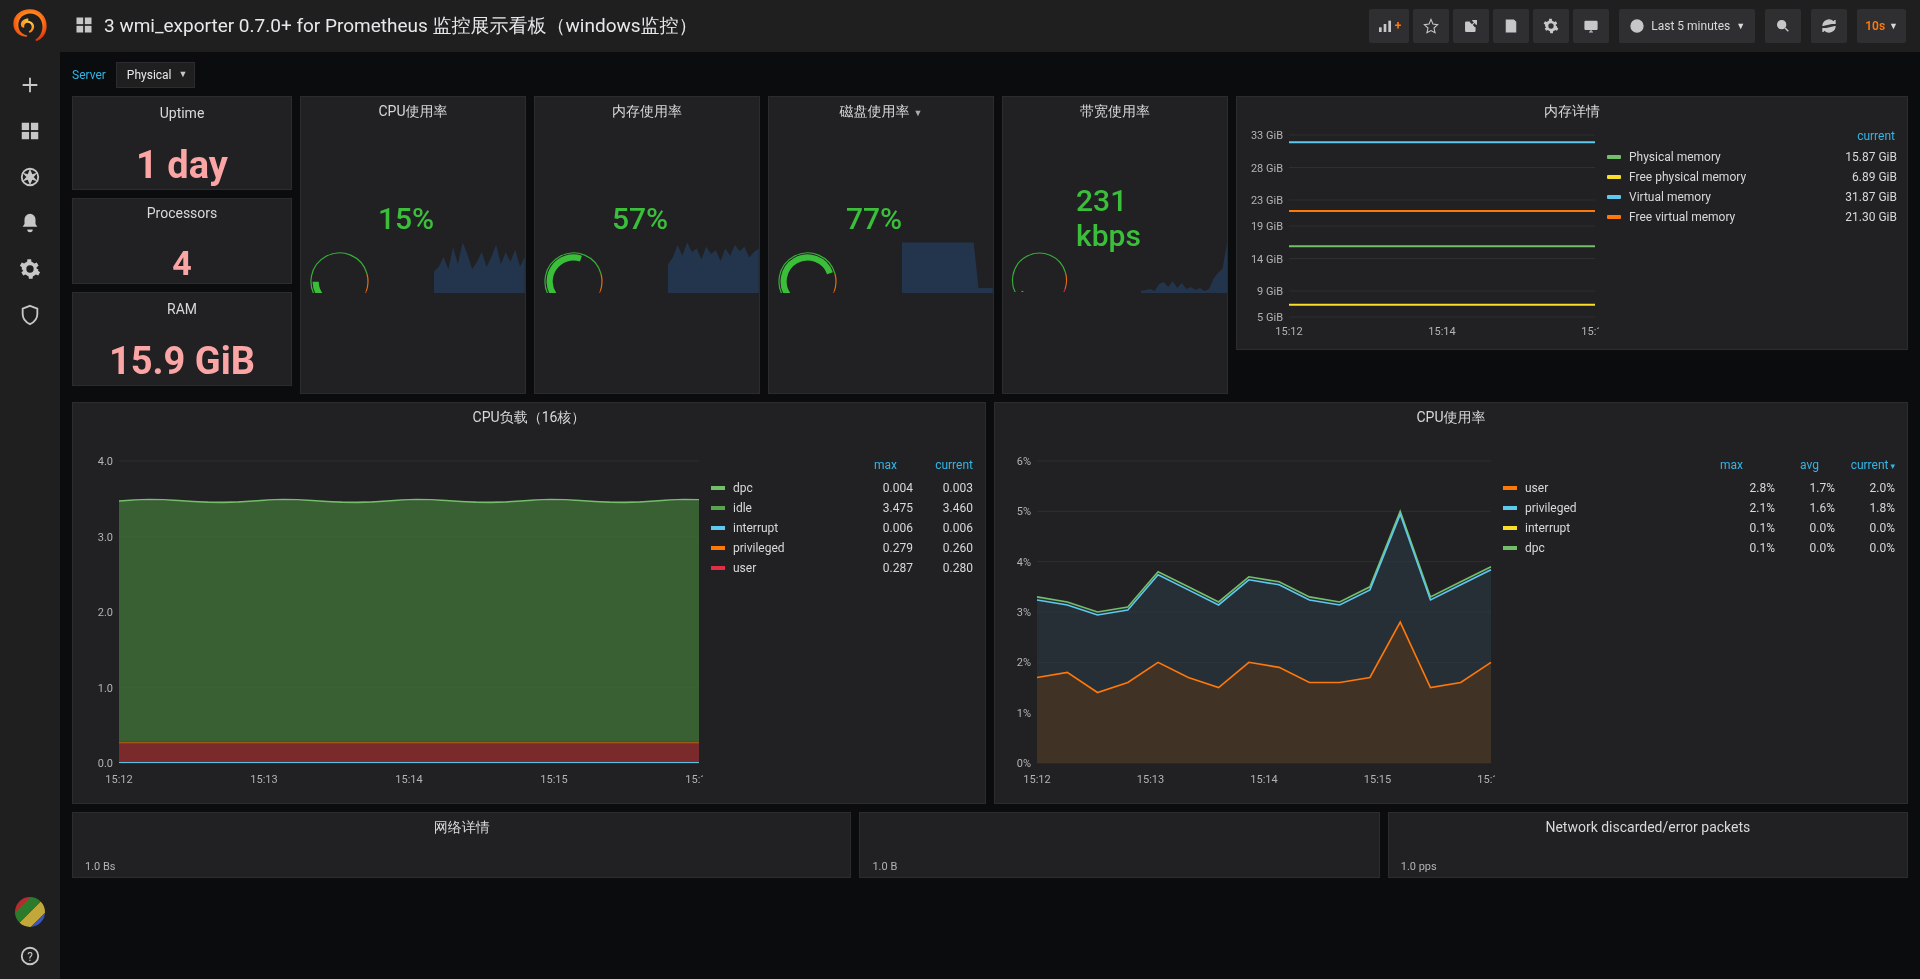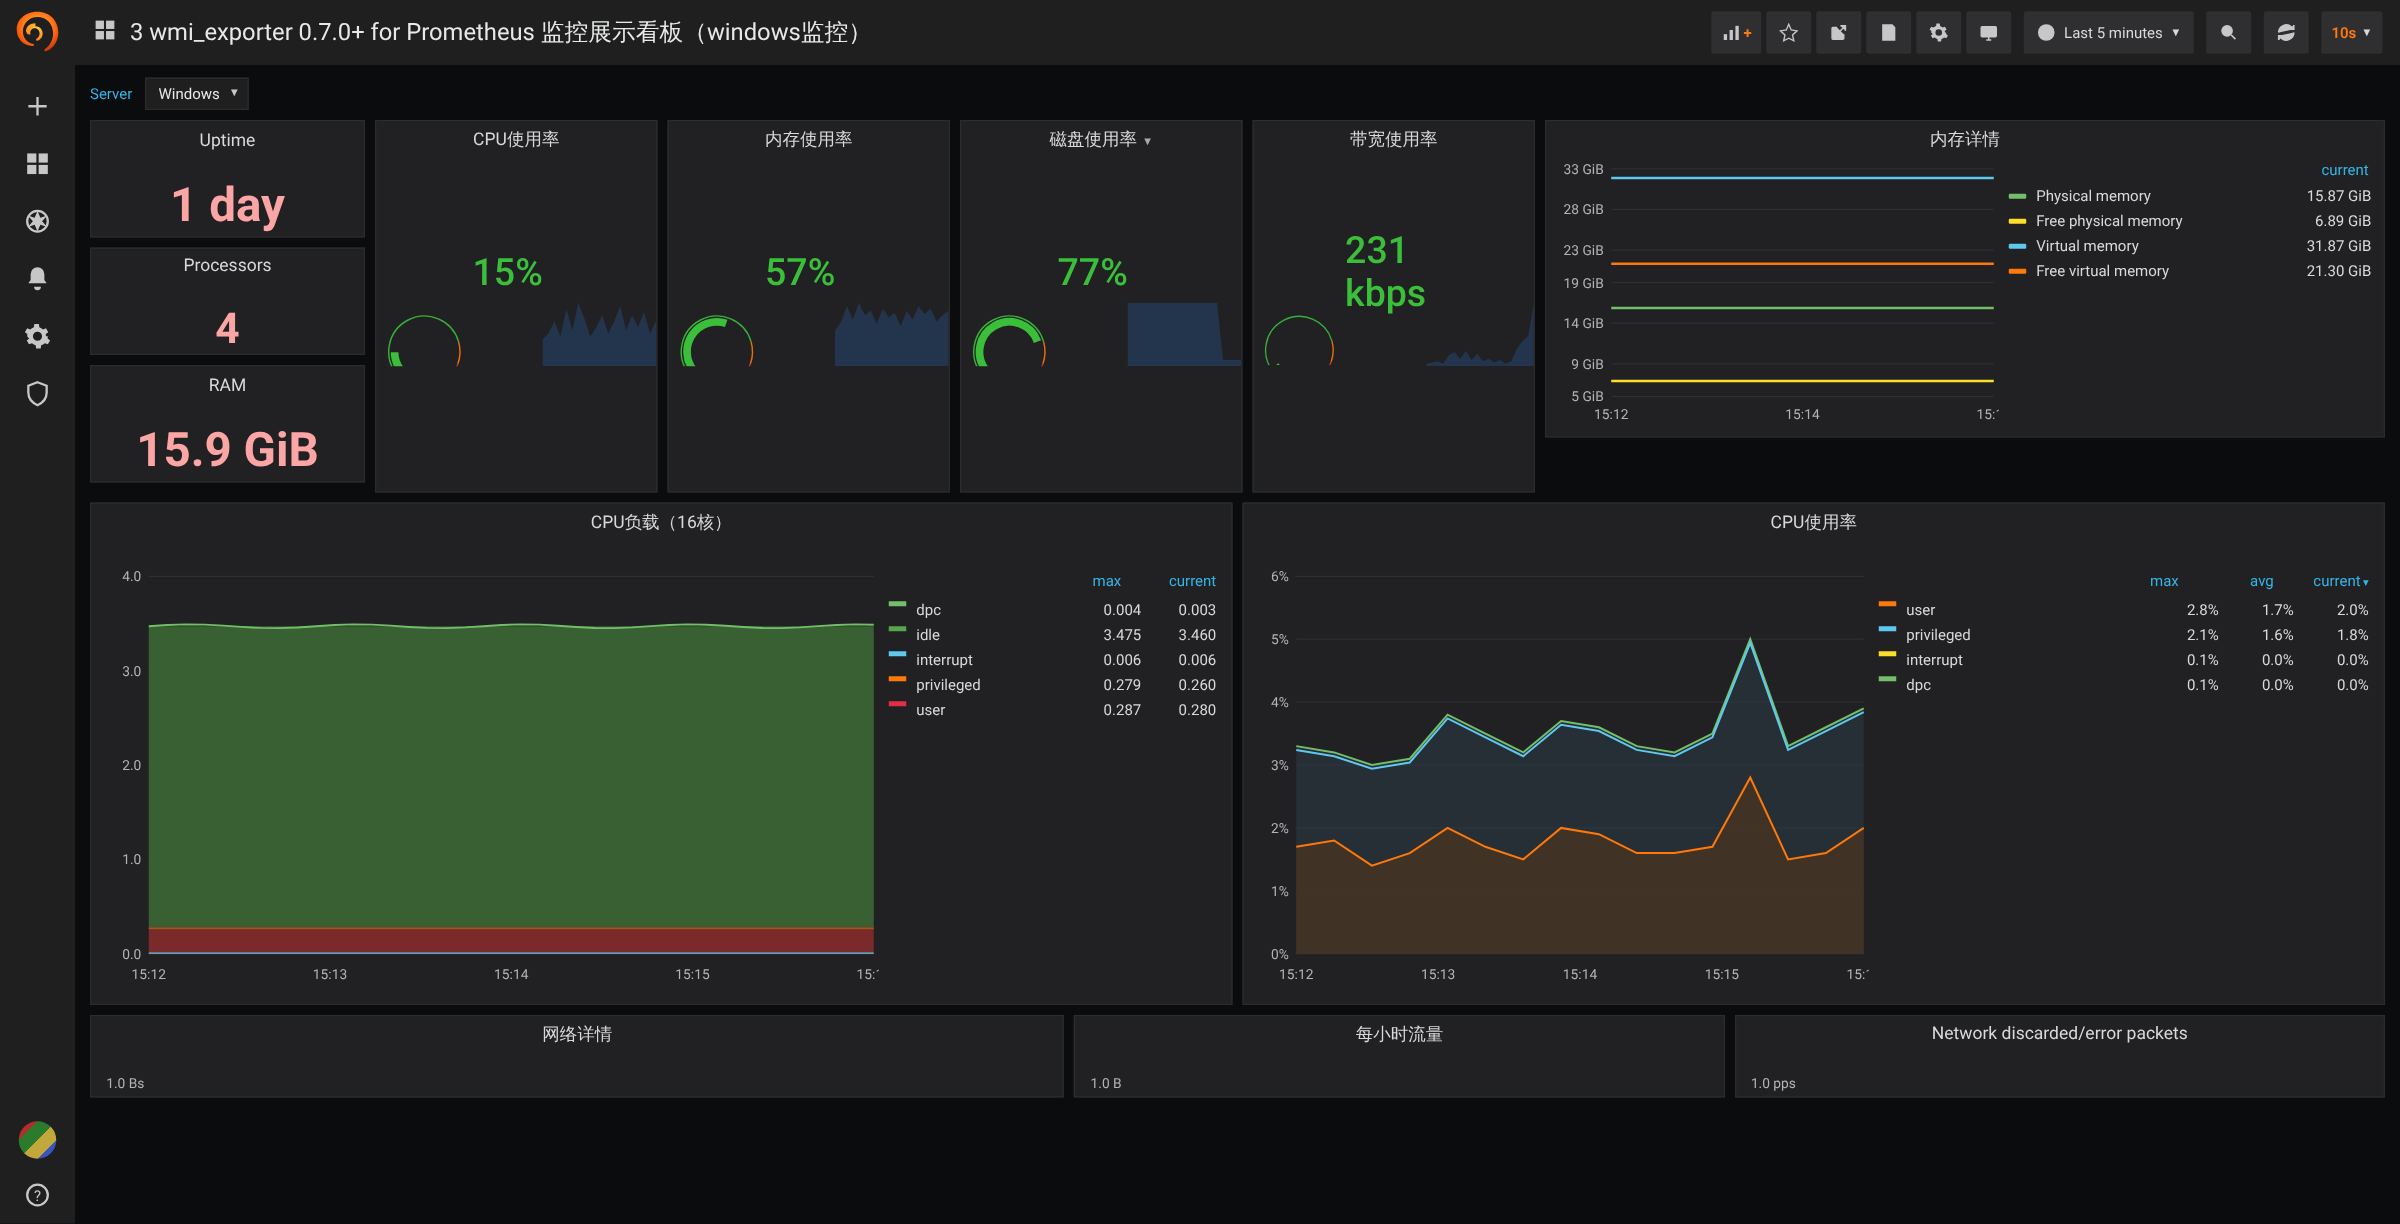--- a/index.html
+++ b/index.html
@@ -54,21 +54,21 @@
 .row2 .panel { height:402px;gap:20px;}
 .row2 .half { flex:1;}
 .chartbody { flex:1; display:flex; padding:6px 12px 6px 10px; gap:8px;}
 .plot { position:relative;}
 .plot.cpu-load { width:620px; height:332px;}
 .plot.cpu-use { width:490px; height:332px;}
 .legend-tbl { font-size:12px; color:#d8d9da; flex:1;}
 .legend-tbl .lh { display:flex; justify-content:flex-end; color:#33b5e5; gap:24px; padding:3px 0 6px 0;}
 .legend-tbl .lh span { min-width:52px; text-align:right;}
 .legend-tbl .lh span.sort::after{ content:"▾"; font-size:9px; margin-left:2px;}
-.legend-tbl .lrow { display:flex; align-items:flex-start; gap:8px; padding:3px 0;}
+.legend-tbl .lrow { display:flex; align-items:center; gap:8px; padding:3px 0;}
 .legend-tbl .lrow .sw { width:14px; height:4px;}
 .legend-tbl .lrow .ll { flex:1;}
 .legend-tbl .lrow .lv { min-width:52px; text-align:right;}
 .row3 .panel { height:66px;}
 .row3 { display:flex; gap:8px;}
 .row3 .ptitle { padding:6px 0;}
 .axis-lbl { position:absolute; font-size:11px; color:#b3b3b3;}
 .ylabel { font-size:11px; fill:#b3b3b3;}
 </style>
 </head>
@@ -209,21 +209,21 @@
       </div>
     <div class="tb-btn">
         <span class="refresh-int">10s</span>
         <span style="font-size:9px;margin-left:4px;">▼</span>
       </div>
   </div>
 
   <div class="content">
     <div class="varrow">
       <span class="varlabel">Server</span>
-      <div class="varselect"><span>Windows</span></div>
+      <div class="varselect"><span>Physical</span></div>
     </div>
 
     <div class="row">
 
       <div class="statcol">
         <div class="panel statpanel">
           <div class="ptitle">Uptime</div>
           <div class="statvalue big">1 day</div>
         </div>
         <div class="panel statpanel" style="height:86px;">
@@ -487,21 +487,20 @@
         </div>
       </div>
     </div>
 
     <div class="row3">
       <div class="panel" style="flex:1.5">
         <div class="ptitle">网络详情</div>
         <div class="axis-lbl" style="left:12px; bottom:4px;">1.0 Bs</div>
       </div>
       <div class="panel" style="flex:1">
-        <div class="ptitle">每小时流量</div>
         <div class="axis-lbl" style="left:12px; bottom:4px;">1.0 B</div>
       </div>
       <div class="panel" style="flex:1">
         <div class="ptitle">Network discarded/error packets</div>
         <div class="axis-lbl" style="left:12px; bottom:4px;">1.0 pps</div>
       </div>
     </div>
   </div>
 </div>
 

